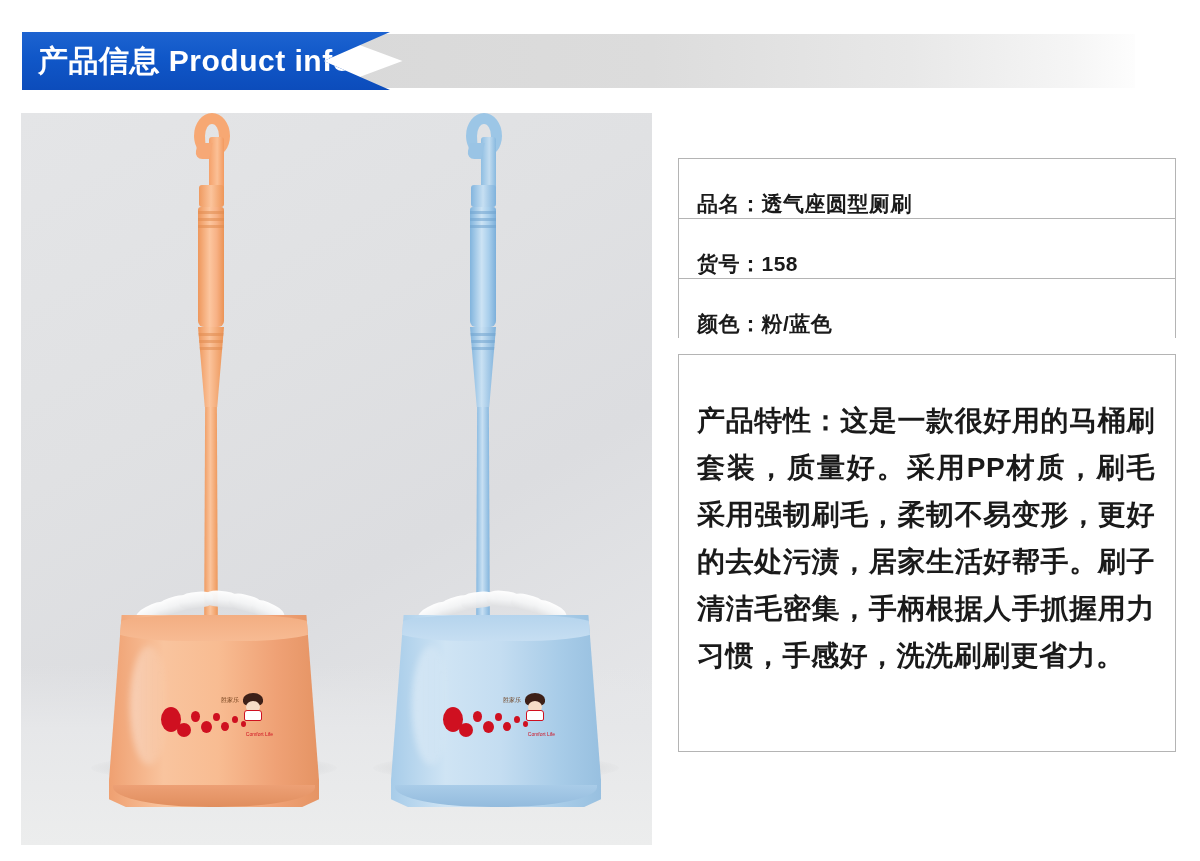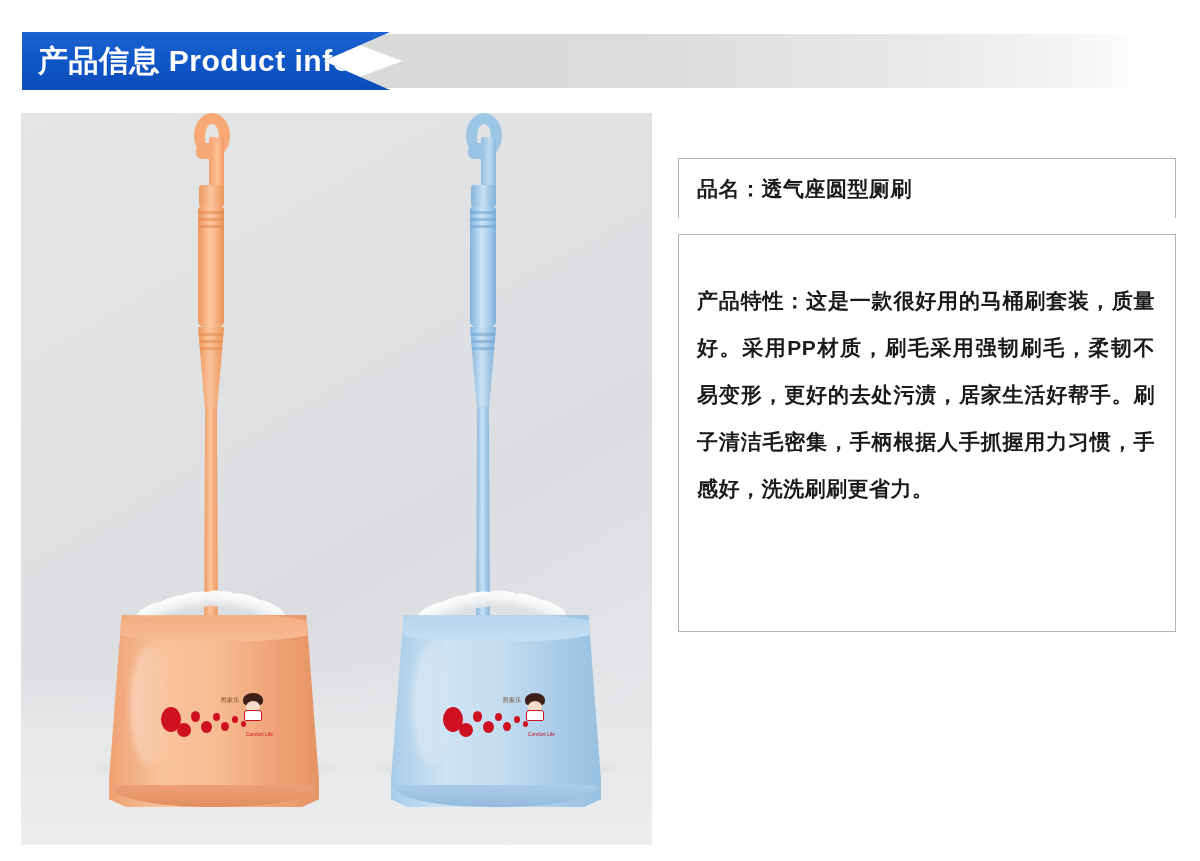--- a/index.html
+++ b/index.html
@@ -291,21 +291,21 @@
     position: absolute;
     left: 678px;
     top: 158px;
     width: 498px;
   }
   .spec-row {
     border: 1px solid #b4b4b4;
     border-bottom: none;
     height: 60px;
     display: flex;
-    align-items: center;
+    align-items: flex-end;
     padding-left: 18px;
     box-sizing: border-box;
     background: #ffffff;
   }
   .spec-row:last-of-type {
     border-bottom: 1px solid #b4b4b4;
   }
   .spec-text {
     font-size: 21px;
     color: #1a1a1a;
@@ -315,21 +315,21 @@
   }
   .desc-cell {
     margin-top: 16px;
     border: 1px solid #b4b4b4;
     min-height: 398px;
     padding: 42px 20px 24px 18px;
     box-sizing: border-box;
     background: #ffffff;
   }
   .desc-text {
-    font-size: 21px;
+    font-size: 28px;
     font-weight: bold;
     color: #1a1a1a;
     line-height: 47px;
     letter-spacing: 0.5px;
     margin: 0;
     text-align: justify;
   }
 </style>
 </head>
 <body>
@@ -456,17 +456,23 @@
         <span class="decal-sub">Comfort Life</span>
       </div>
     </div>
   </div>
 </div>
 
 <div class="info-panel">
   <div class="spec-row">
     <span class="spec-text">品名：透气座圆型厕刷</span>
   </div>
+  <div class="spec-row">
+    <span class="spec-text">货号：158</span>
+  </div>
+  <div class="spec-row">
+    <span class="spec-text">颜色：粉/蓝色</span>
+  </div>
 
   <div class="desc-cell">
     <p class="desc-text">产品特性：这是一款很好用的马桶刷套装，质量好。采用PP材质，刷毛采用强韧刷毛，柔韧不易变形，更好的去处污渍，居家生活好帮手。刷子清洁毛密集，手柄根据人手抓握用力习惯，手感好，洗洗刷刷更省力。</p>
   </div>
 </div>
 
 </body></html>

